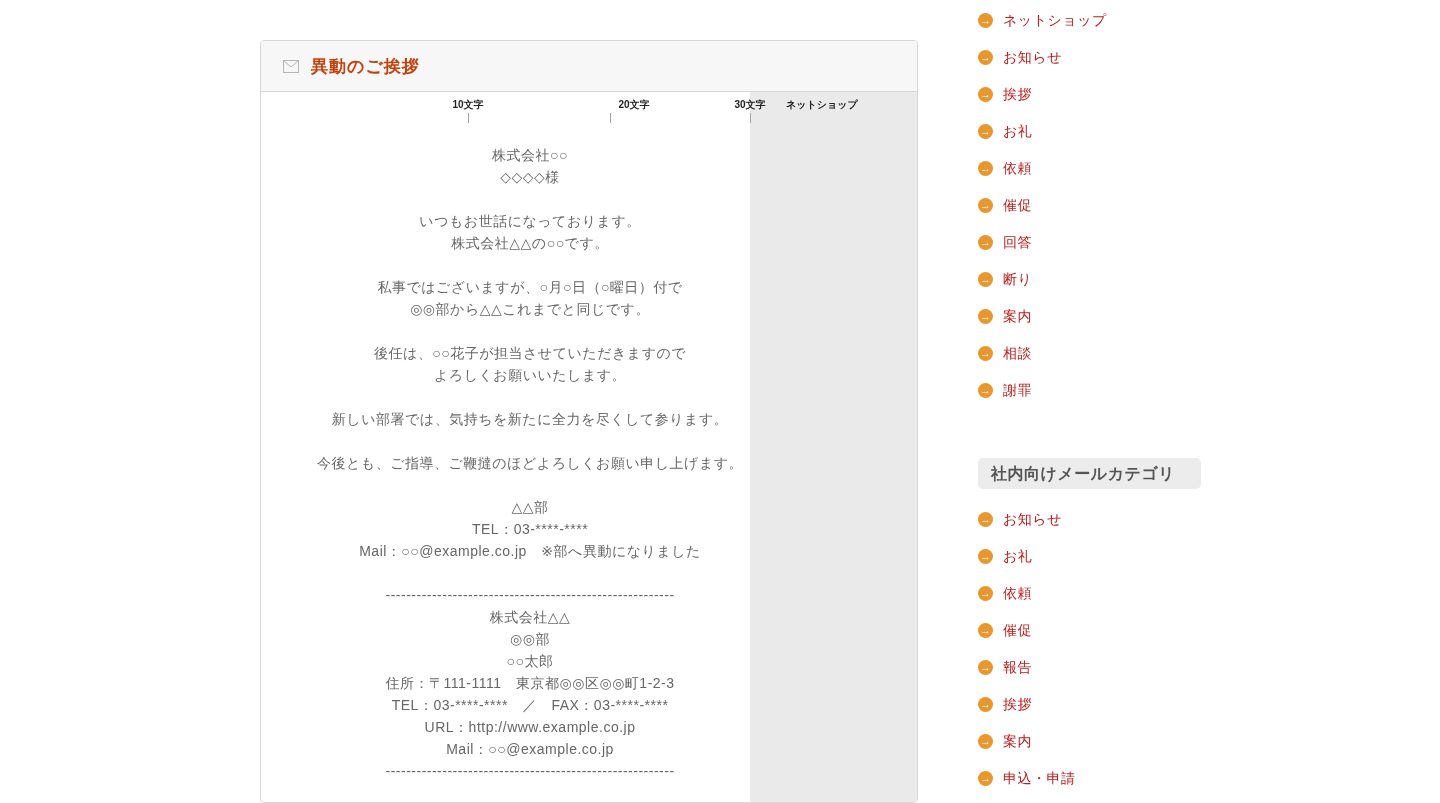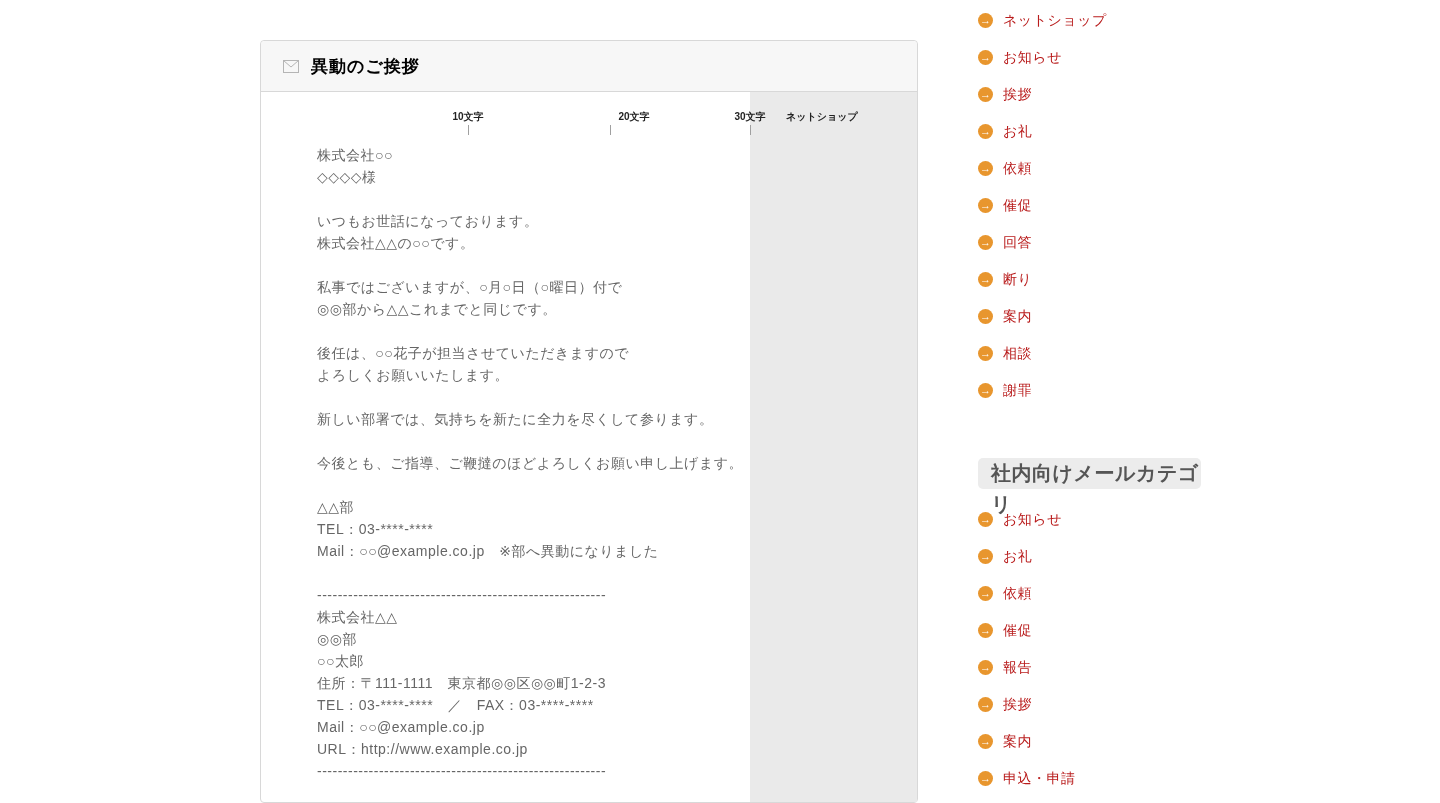--- a/index.html
+++ b/index.html
@@ -22,29 +22,29 @@
   .panel-header {
     height: 51px;
     background: #f7f7f7;
     border-bottom: 1px solid #d8d8d8;
     border-radius: 4px 4px 0 0;
     display: flex; align-items: center;
     padding-left: 22px;
   }
   .mail-icon { display: inline-flex; align-items: center; }
   .panel-title {
-    font-size: 17px; font-weight: bold; color: #000000;
+    font-size: 17px; font-weight: bold; color: #c2410c;
     margin-left: 12px; letter-spacing: 1px;
   }
   .panel-body { position: relative; height: 710px; overflow: hidden; }
   .wrap-shade {
     position: absolute; left: 489px; top: 0; right: 0; bottom: 0;
     background: #eaeaea;
   }
-  .ruler { position: absolute; left: 0; top: 12px; width: 100%; height: 32px; }
+  .ruler { position: absolute; left: 0; top: 0; width: 100%; height: 32px; }
   .ruler-marks { position: absolute; inset: 0; }
   .ruler-mark {
     position: absolute; top: 6px; transform: translateX(-50%);
     font-size: 10px; font-weight: bold; color: #222222; white-space: nowrap;
   }
   .ruler-mark:nth-child(1) { left: 207px; }
   .ruler-mark:nth-child(2) { left: 349px; margin-left: 24px; }
   .ruler-mark:nth-child(3) { left: 489px; }
   .ruler-tick {
     position: absolute; top: 21px; width: 1px; height: 10px; background: #a0a0a0;
@@ -54,21 +54,21 @@
   .tick-3 { left: 489px; }
   .wrap-label {
     position: absolute; left: 525px; top: 6px;
     font-size: 10px; font-weight: bold; color: #222222; white-space: nowrap;
   }
   .email-text {
     position: absolute; left: 56px; top: 52px;
     font-size: 14px; line-height: 22px; color: #666666;
     letter-spacing: 0.5px;
   }
-  .email-line { min-height: 22px; white-space: pre-wrap; }
+  .email-line { min-height: 22px; white-space: pre-wrap; text-align: center; }
 
   
   .sidebar { position: absolute; left: 978px; top: 0; width: 223px; }
   .nav-list { list-style: none; margin: 0; padding: 0; }
   .nav-list.first { margin-top: 2px; }
   .nav-list.second { margin-top: 12px; }
   .nav-item { height: 37px; display: flex; align-items: center; cursor: pointer; }
   .arrow-icon {
     width: 15px; height: 15px; border-radius: 50%;
     background: #e8962e; color: #ffffff;
@@ -76,21 +76,21 @@
     display: flex; align-items: center; justify-content: center;
     flex: 0 0 15px; padding-bottom: 1px;
   }
   .nav-label {
     color: #b91c1c; font-size: 14px; margin-left: 10px;
     text-decoration: none; letter-spacing: 0.5px;
   }
   .sidebar-header {
     margin-top: 49px; height: 31px;
     background: #ececec; border-radius: 5px;
-    font-size: 20px; font-weight: bold; color: #555555;
+    font-size: 16px; font-weight: bold; color: #555555;
     line-height: 31px; padding-left: 13px; letter-spacing: 0.5px;
   }
 </style>
 </head>
 <body>
 
 <div class="panel">
   <div class="panel-header">
     <span class="mail-icon">
       <svg width="16" height="13" viewBox="0 0 16 13">
@@ -133,22 +133,22 @@
         <div class="email-line">△△部</div>
         <div class="email-line">TEL：03-****-****</div>
         <div class="email-line">Mail：○○@example.co.jp　※部へ異動になりました</div>
         <div class="email-line"></div>
         <div class="email-line">--------------------------------------------------------</div>
         <div class="email-line">株式会社△△</div>
         <div class="email-line">◎◎部</div>
         <div class="email-line">○○太郎</div>
         <div class="email-line">住所：〒111-1111　東京都◎◎区◎◎町1-2-3</div>
         <div class="email-line">TEL：03-****-****　／　FAX：03-****-****</div>
+        <div class="email-line">URL：http://www.example.co.jp</div>
         <div class="email-line">Mail：○○@example.co.jp</div>
-        <div class="email-line">URL：http://www.example.co.jp</div>
         <div class="email-line">--------------------------------------------------------</div>
       </div>
   </div>
 </div>
 
 <aside class="sidebar">
   <ul class="nav-list first">
       <li class="nav-item">
       <span class="arrow-icon">→</span>
       <a class="nav-label">ネットショップ</a>

